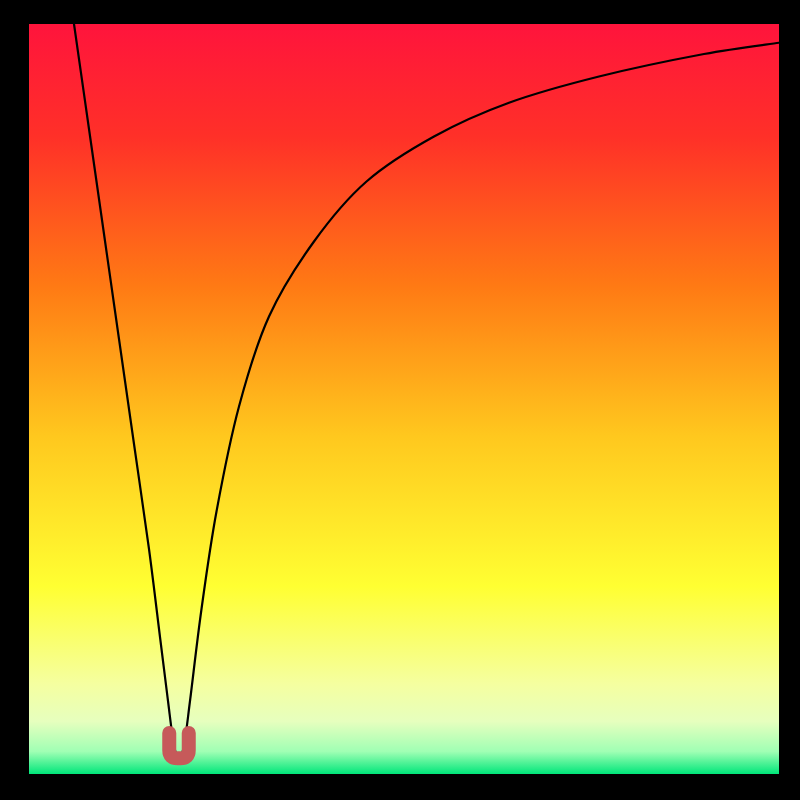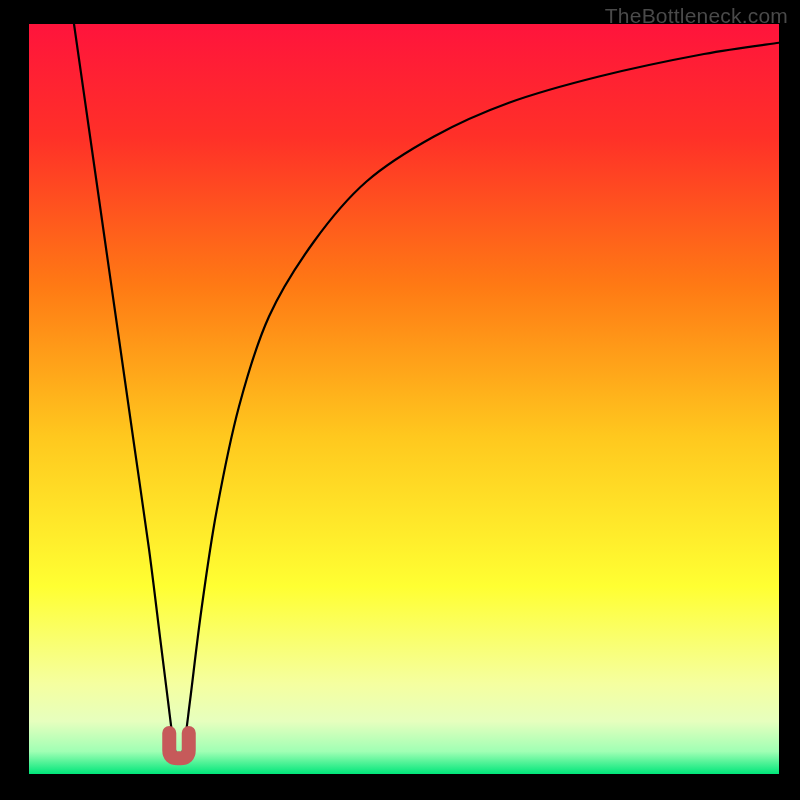--- a/index.html
+++ b/index.html
@@ -54,14 +54,13 @@
             <stop offset="93%" stop-color="#e6ffbe"></stop>
             <stop offset="97%" stop-color="#a0ffb4"></stop>
             <stop offset="100%" stop-color="#00e67a"></stop>
           </linearGradient>
       </defs>
       <rect id="bg-rect" x="0" y="0" width="750" height="750" fill="url(#bg-grad)"></rect>
       <path id="curve-path" d="M 45 0 C 47.5 17.5, 55 70, 60 105 C 65 140, 70 175, 75 210 C 80 245, 85 280.00000000000006, 90 315.00000000000006 C 95 350.00000000000006, 100.00000000000001 385, 105.00000000000001 420 C 110.00000000000001 455, 115.625 492.5, 120 525 C 124.375 557.5, 128.125 590, 131.25 615 C 134.375 640, 136.5 657.5, 138.75 675 C 141 692.5, 142.875 710, 144.75 720 C 146.625 730, 148.25 735, 150 735 C 151.75 735, 153.375 730, 155.25 720 C 157.125 710, 158.375 697.5, 161.25 675 C 164.125 652.5, 168.125 616.25, 172.5 585 C 176.875 553.75, 181.25 521.25, 187.5 487.5 C 193.75 453.75, 201.25000000000003 415, 210.00000000000003 382.5 C 218.75000000000003 350, 227.5 320, 240 292.5 C 252.5 265, 268.75 240, 285 217.5 C 301.25 195, 317.5 175, 337.5 157.5 C 357.5 140, 381.25 125.625, 405 112.5 C 428.75 99.375, 452.5 88.75, 480 78.75 C 507.5 68.75, 537.5 60.625, 570 52.5 C 602.5 44.375, 645 35.625, 675 30 C 705 24.375, 737.5 20.625, 750 18.75" fill="none" stroke="#000" stroke-width="2.2" stroke-linecap="round"></path>
       <path id="marker-path" d="M 140.25 708.9375 L 140.25 726.25 Q 140.25 734.25, 148.25 734.25 L 151.75 734.25 Q 159.75 734.25, 159.75 726.25 L 159.75 708.9375" fill="none" stroke="#c65a5a" stroke-width="14" stroke-linecap="round" stroke-linejoin="round"></path>
     </svg>
   </div>
-  <div class="watermark">TheBottleneck.com</div>
 </div>
 
 </body></html>

